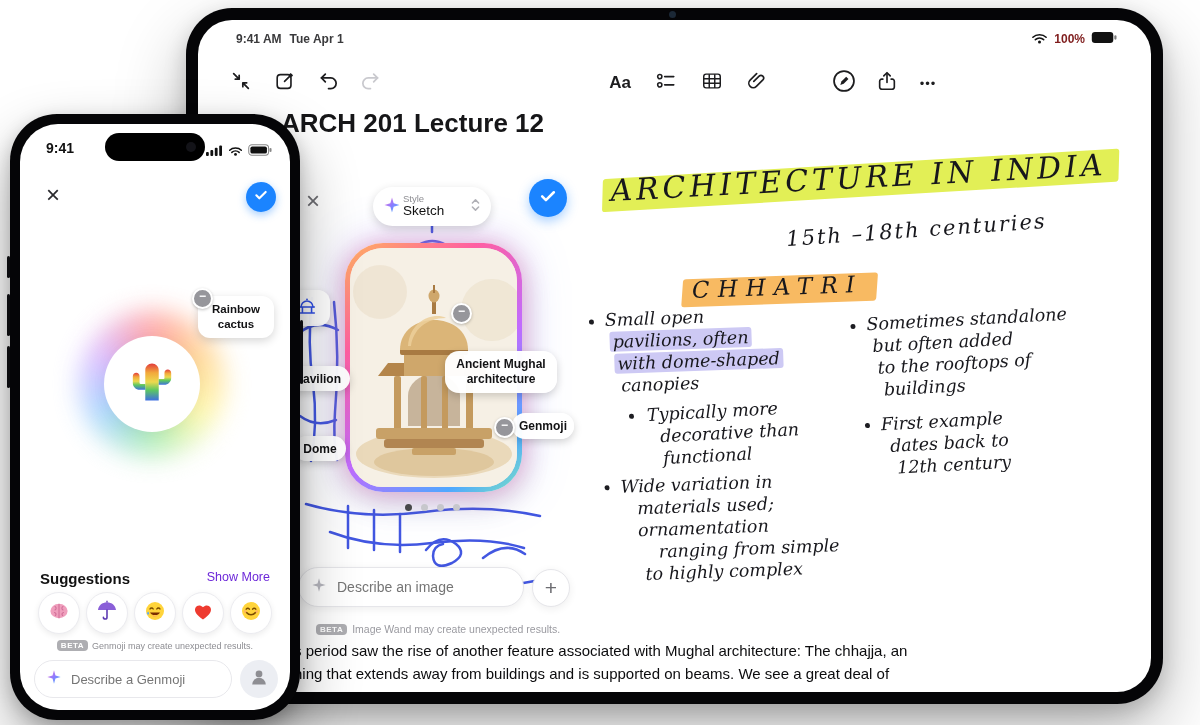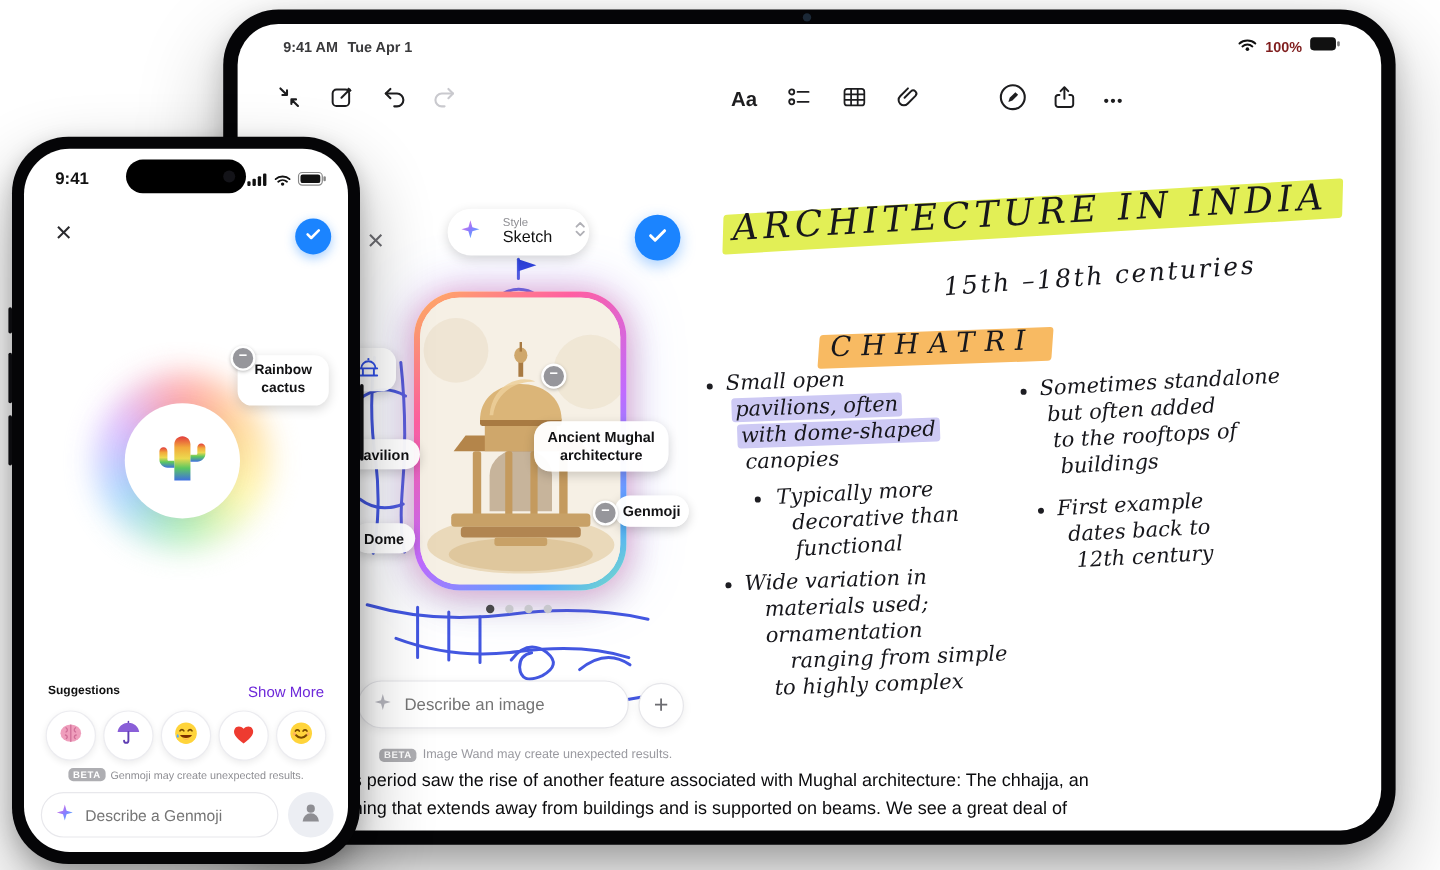--- a/index.html
+++ b/index.html
@@ -159,20 +159,21 @@
               <path d="M8.5 6.5 12 3l3.5 3.5"></path>
               <path d="M7.5 10H6.2A2.2 2.2 0 0 0 4 12.2v6.3A2.5 2.5 0 0 0 6.5 21h11a2.5 2.5 0 0 0 2.5-2.5v-6.3A2.2 2.2 0 0 0 17.8 10h-1.3"></path>
             </svg>
         </span>
       </div>
       <div class="abs icon-btn" style="left:713px;top:46px;width:34px;height:34px;font-size:13px;letter-spacing:1px;color:#1d1d1f;">
         <span>•••</span>
       </div>
 
 
+      <div class="abs" style="left:83px;top:88px;font-size:26px;font-weight:700;color:#161618;">ARCH 201 Lecture 12</div>
 
       <svg class="abs" style="left:80px;top:186px;z-index:2;" width="270" height="390" viewBox="0 0 270 390">
         <g stroke="#2940dd" stroke-width="2.5" fill="none" stroke-linecap="round" opacity=".88">
           <path d="M123 56 Q154 14 186 56"></path>
           <path d="M154 26 V10"></path>
           <path d="M34 92 q-5 45 1 85 q5 42 -2 78"></path>
           <path d="M56 96 q6 55 1 110 q-2 28 2 48"></path>
           <path d="M20 128 q18 -16 40 -4"></path>
           <path d="M22 210 q16 12 36 4"></path>
           <path d="M28 298 q55 16 118 8 t116 4"></path>
@@ -182,21 +183,21 @@
           <path d="M205 352 q22 -18 42 -4"></path>
           <path d="M38 370 q112 26 224 4"></path>
         </g>
         <path d="M154 10 l15 5 -15 5 z" fill="#2940dd"></path>
       </svg>
 
       <div class="abs icon-btn" style="left:100px;top:166px;width:30px;height:30px;font-size:24px;color:#6d6d72;z-index:5;">
         <span>×</span>
       </div>
 
-      <div class="abs pill row" style="left:175px;top:154px;width:118px;height:39px;padding:0 10px;box-sizing:border-box;gap:18px;z-index:5;">
+      <div class="abs pill row" style="left:175px;top:167px;width:118px;height:39px;padding:0 10px;box-sizing:border-box;gap:2px;z-index:5;">
         <span>
           <svg width="18" height="18" viewBox="0 0 24 24">
               <defs>
                 <linearGradient id="sparkA" x1="0" y1="0" x2="1" y2="1">
                   <stop offset="0" stop-color="#ff7ad9"></stop>
                   <stop offset=".5" stop-color="#8a7bff"></stop>
                   <stop offset="1" stop-color="#43c6ff"></stop>
                 </linearGradient>
               </defs>
               <path d="M12 2 14.2 9.8 22 12 14.2 14.2 12 22 9.8 14.2 2 12 9.8 9.8 Z" fill="url(#sparkA)"></path>
@@ -426,21 +427,21 @@
         <path d="M9.5 15.5c-1.8 0-3.2 1.4-3.2 3.2v6.2c0 3.5 2.8 6.3 6.3 6.3h5.2v-5.4h-4.3c-.6 0-1-.4-1-1v-6.1c0-1.8-1.2-3.2-3-3.2z" fill="url(#cactusG)"></path>
         <path d="M38.5 12.5c1.8 0 3.2 1.4 3.2 3.2v4.6c0 3.5-2.8 6.3-6.3 6.3h-5.2v-5.4h4.3c.6 0 1-.4 1-1v-4.5c0-1.8 1.2-3.2 3-3.2z" fill="url(#cactusG)"></path>
       </svg>
 
       <div class="abs minus-badge" style="left:172px;top:164px;"><span>−</span></div>
       <div class="abs" style="left:178px;top:172px;width:76px;height:42px;background:#fff;border-radius:12px;box-shadow:0 3px 10px rgba(0,0,0,.16);display:flex;flex-direction:column;align-items:center;justify-content:center;font-size:11.5px;font-weight:700;color:#121214;line-height:1.3;">
         <span>Rainbow</span>
         <span>cactus</span>
       </div>
 
-      <div class="abs" style="left:20px;top:446px;font-size:10px;font-weight:700;color:#111;">Suggestions</div>
+      <div class="abs" style="left:20px;top:446px;font-size:15px;font-weight:700;color:#111;">Suggestions</div>
       <div class="abs" style="right:20px;top:446px;font-size:12.5px;color:#6d28d9;">Show More</div>
 
       <div class="abs icon-btn" style="left:18px;top:468px;width:40px;height:40px;border-radius:50%;background:#fff;border:1px solid #ececf0;box-shadow:0 2px 6px rgba(0,0,0,.08);">
         <span>
           <svg width="24" height="24" viewBox="0 0 24 24">
               <ellipse cx="12" cy="12" rx="8.6" ry="7.2" fill="#ef9ebc"></ellipse>
               <path d="M12 5.2v13.6M8 7.5c1.5 1 1.5 2.5 0 3.5M16 7.5c-1.5 1-1.5 2.5 0 3.5M7.5 13.5c1.8.6 2 2 .8 3M16.5 13.5c-1.8.6-2 2-.8 3" stroke="#d16f98" stroke-width="1.1" fill="none" stroke-linecap="round"></path>
             </svg>
         </span>
       </div>

